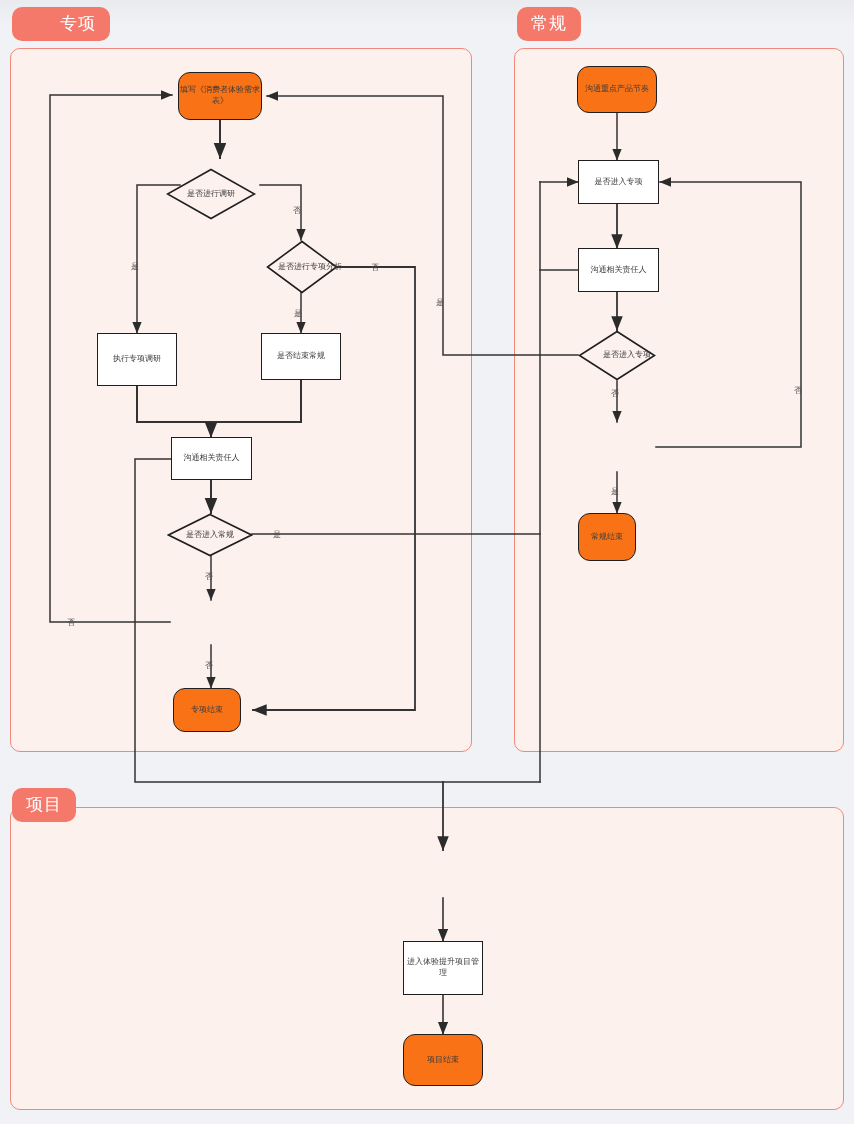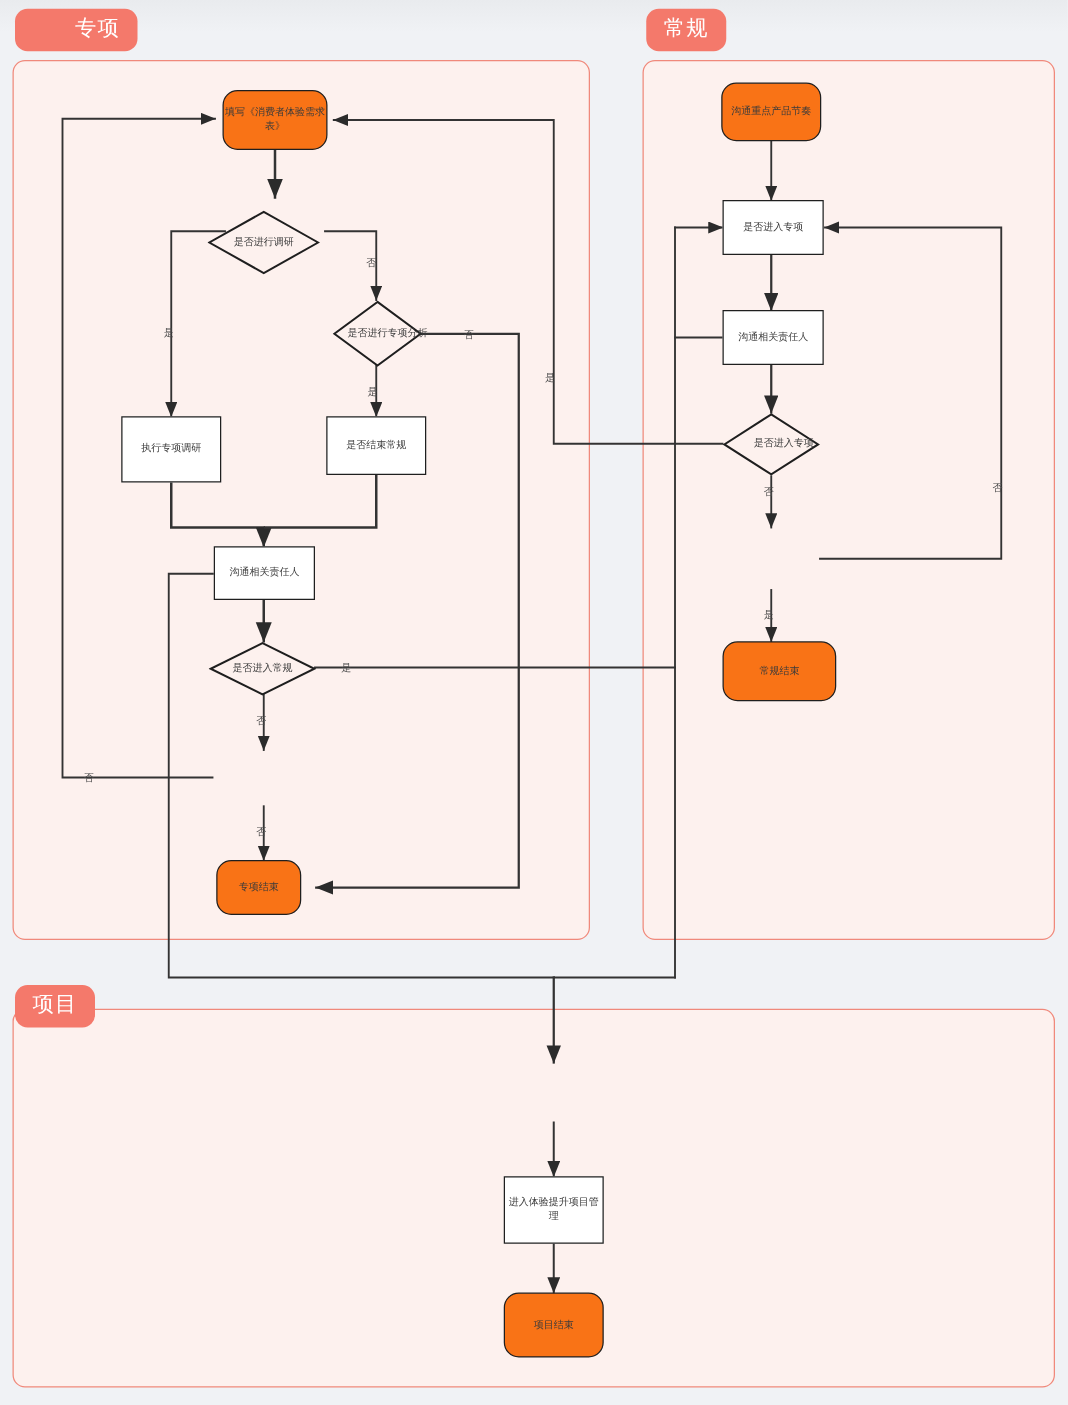--- a/index.html
+++ b/index.html
@@ -186,21 +186,21 @@
   <div class="node proc" style="left:578px;top:248px;width:81px;height:44px;">沟通相关责任人</div>
 
   <div class="dia-wrap" style="left:578px;top:330px;width:78px;height:51px;">
     <svg class="dshape" viewBox="0 0 78 51" xmlns="http://www.w3.org/2000/svg">
       <polygon points="39,1.5 76.5,25.5 39,49.5 1.5,25.5" fill="#fdf1ee" stroke="#1f1f1f" stroke-width="1.6"></polygon>
     </svg>
     <div class="dlabel" style="padding:0 10px;">是否进入专项</div>
   </div>
 
 
-  <div class="node term" style="left:578px;top:513px;width:91px;height:48px;">常规结束</div>
+  <div class="node term" style="left:578px;top:513px;width:58px;height:48px;">常规结束</div>
 
 
   <div class="node proc" style="left:403px;top:941px;width:80px;height:54px;">进入体验提升项目管理</div>
 
   <div class="node term" style="left:403px;top:1034px;width:80px;height:52px;">项目结束</div>
 
   <div class="elabel" style="left:131px;top:261px;">是</div>
   <div class="elabel" style="left:293px;top:205px;">否</div>
   <div class="elabel" style="left:294px;top:308px;">是</div>
   <div class="elabel" style="left:371px;top:262px;">否</div>

